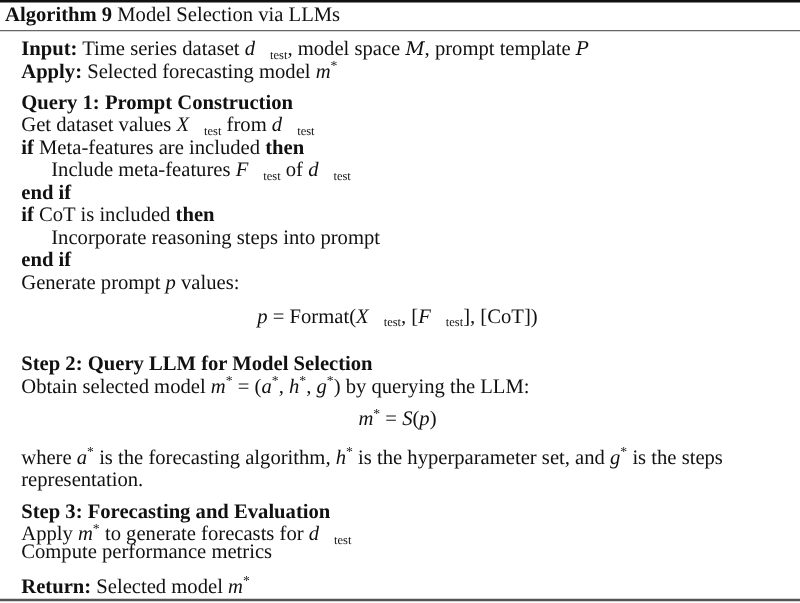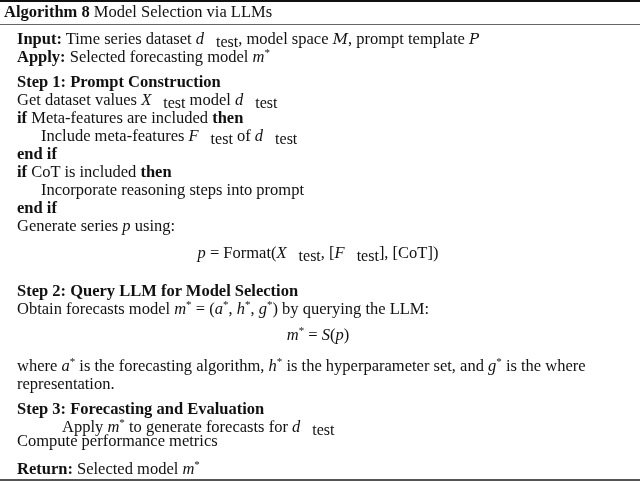--- a/index.html
+++ b/index.html
@@ -7,58 +7,58 @@
       width: 640px; height: 482px; position: relative; overflow: hidden;
       font-family: "Liberation Serif", "DejaVu Serif", serif;
       color: #111111; font-size: 16.5px;
     }
     .rule-top { position: absolute; left: 0; top: 0; width: 640px; height: 2px; background: #111; }
     .rule-mid { position: absolute; left: 0; top: 24px; width: 640px; height: 1px; background: #666; }
     .rule-bot { position: absolute; left: 0; top: 479px; width: 640px; height: 2px; background: #555; }
     .ln { position: absolute; white-space: nowrap; line-height: 18px; }
     .b { font-weight: bold; }
     .i { font-style: italic; }
-    sub { font-size: 16px; vertical-align: -3px; line-height: 0; padding-left: 12px; }
+    sub { font-size: 10px; vertical-align: -3px; line-height: 0; padding-left: 12px; }
     sup { font-size: 11px; vertical-align: 6px; line-height: 0; }
     .cal { font-style: italic; font-family: "DejaVu Serif", serif; font-size: 15px; }
     .eq { position: absolute; left: 0; width: 640px; text-align: center; white-space: nowrap; line-height: 20px; }
   </style>
 </head>
 <body>
 
 <div>
   <div class="rule-top"></div>
 
   <div class="ln" style="left:4px; top:3px;">
-    <span class="b">Algorithm 8</span>
+    <span class="b">Algorithm 9</span>
     <span>Model Selection via LLMs</span>
   </div>
 
   <div class="rule-mid"></div>
 
   <div class="ln" style="left:17px; top:30px;">
     <span class="b">Input:</span>
     <span>Time series dataset</span>
     <span class="i">d</span><sub>test</sub><span>, model space</span>
     <span class="cal">M</span><span>, prompt template</span>
     <span class="cal">P</span>
   </div>
 
   <div class="ln" style="left:17px; top:48px;">
     <span class="b">Apply:</span>
     <span>Selected forecasting model</span>
     <span class="i">m</span><sup>*</sup>
   </div>
 
-  <div class="ln b" style="left:17px; top:73px;">Step 1: Prompt Construction</div>
+  <div class="ln b" style="left:17px; top:73px;">Query 1: Prompt Construction</div>
 
   <div class="ln" style="left:17px; top:91px;">
     <span>Get dataset values</span>
     <span class="i">X</span><sub>test</sub>
-    <span>model</span>
+    <span>from</span>
     <span class="i">d</span><sub>test</sub>
   </div>
 
   <div class="ln" style="left:17px; top:109px;">
     <span class="b">if</span>
     <span>Meta-features are included</span>
     <span class="b">then</span>
   </div>
 
   <div class="ln" style="left:41px; top:127px;">
@@ -74,55 +74,55 @@
     <span class="b">if</span>
     <span>CoT is included</span>
     <span class="b">then</span>
   </div>
 
   <div class="ln" style="left:41px; top:181px;text-align:right;">Incorporate reasoning steps into prompt</div>
 
   <div class="ln b" style="left:17px; top:199px;">end if</div>
 
   <div class="ln" style="left:17px; top:217px;">
-    <span>Generate series</span>
+    <span>Generate prompt</span>
     <span class="i">p</span>
-    <span>using:</span>
+    <span>values:</span>
   </div>
 
   <div class="eq" style="top:243px; left:-2px;">
     <span class="i">p</span><span> = Format(</span><span class="i">X</span><sub>test</sub><span>, [</span><span class="i">F</span><sub>test</sub><span>], [CoT])</span>
   </div>
 
   <div class="ln b" style="left:17px; top:282px;">Step 2: Query LLM for Model Selection</div>
 
   <div class="ln" style="left:17px; top:300px;">
-    <span>Obtain forecasts model</span>
+    <span>Obtain selected model</span>
     <span class="i">m</span><sup>*</sup><span> = (</span><span class="i">a</span><sup>*</sup><span>, </span><span class="i">h</span><sup>*</sup><span>, </span><span class="i">g</span><sup>*</sup><span>)</span>
     <span>by querying the LLM:</span>
   </div>
 
   <div class="eq" style="top:325px; left:-2px;">
     <span class="i">m</span><sup>*</sup><span> = </span><span class="i">S</span><span>(</span><span class="i">p</span><span>)</span>
   </div>
 
   <div class="ln" style="left:17px; top:357px;">
     <span>where</span>
     <span class="i">a</span><sup>*</sup>
     <span>is the forecasting algorithm,</span>
     <span class="i">h</span><sup>*</sup>
     <span>is the hyperparameter set, and</span>
     <span class="i">g</span><sup>*</sup>
-    <span>is the where</span>
+    <span>is the steps</span>
   </div>
   <div class="ln" style="left:17px; top:375px;text-align:center;">representation.</div>
 
   <div class="ln b" style="left:17px; top:400px;text-align:center;">Step 3: Forecasting and Evaluation</div>
 
-  <div class="ln" style="left:17px; top:418px;margin-left:45px;">
+  <div class="ln" style="left:17px; top:418px;">
     <span>Apply</span>
     <span class="i">m</span><sup>*</sup>
     <span>to generate forecasts for</span>
     <span class="i">d</span><sub>test</sub>
   </div>
 
   <div class="ln" style="left:17px; top:432px;">Compute performance metrics</div>
 
   <div class="ln" style="left:17px; top:460px;">
     <span class="b">Return:</span>

